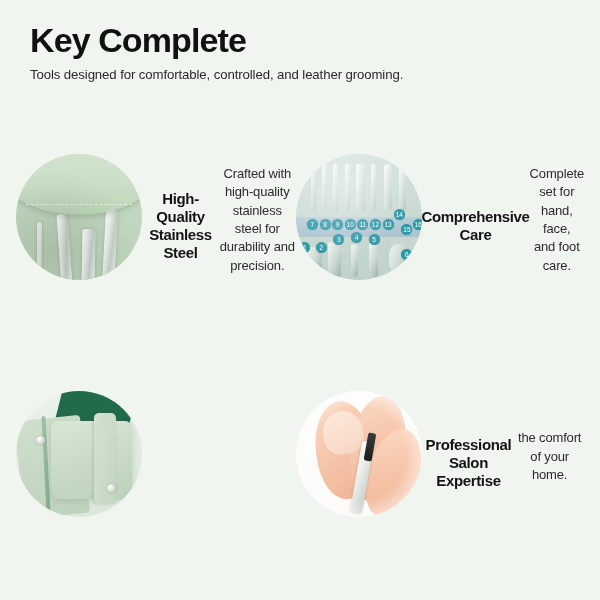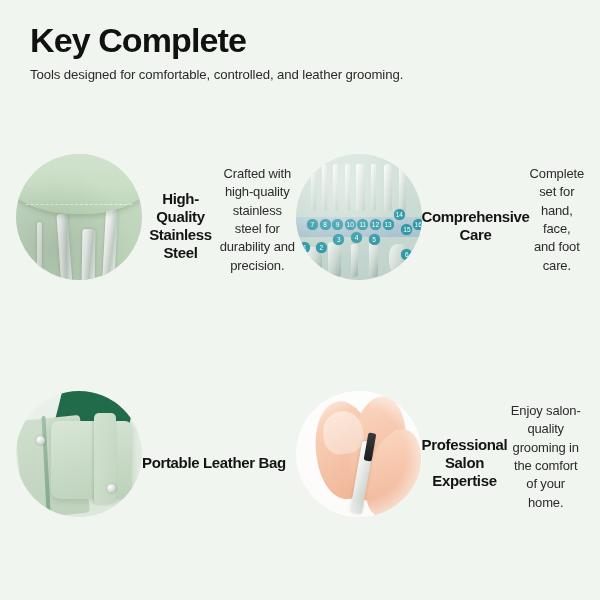--- a/index.html
+++ b/index.html
@@ -321,33 +321,31 @@
   <div class="card">
     <div class="thumb t3">
       <div class="darkcorner"></div>
       <div class="panel"></div>
       <div class="edge"></div>
       <div class="body"></div>
       <div class="strap"></div>
       <div class="stud" style="left:16%;top:36%;"></div>
       <div class="stud" style="left:72%;top:74%;"></div>
     </div>
-    <div class="card-title">Portable Leather Bag</div>
   </div>
 
   <div class="card">
     <div class="thumb t4">
       <div class="finger f1"></div>
       <div class="finger f2"></div>
       <div class="finger f3"></div>
       <div class="nail"></div>
       <div class="tool4"></div>
       <div class="tip"></div>
       <div class="vign"></div>
     </div>
     <div class="card-title">Professional Salon Expertise</div>
     <div class="card-desc">
-      <span>Enjoy salon-quality grooming in</span>
       <span class="l2">the comfort of your home.</span>
     </div>
   </div>
 
 </div>
 
 </body></html>

